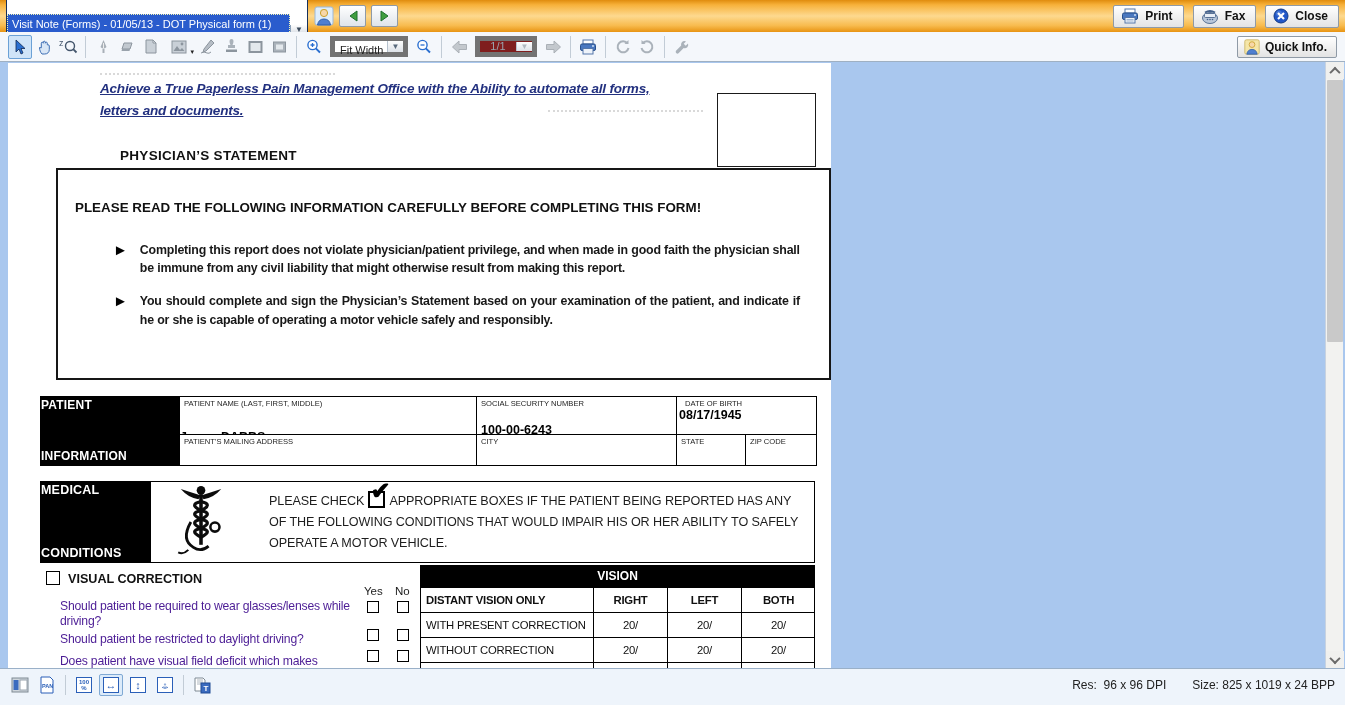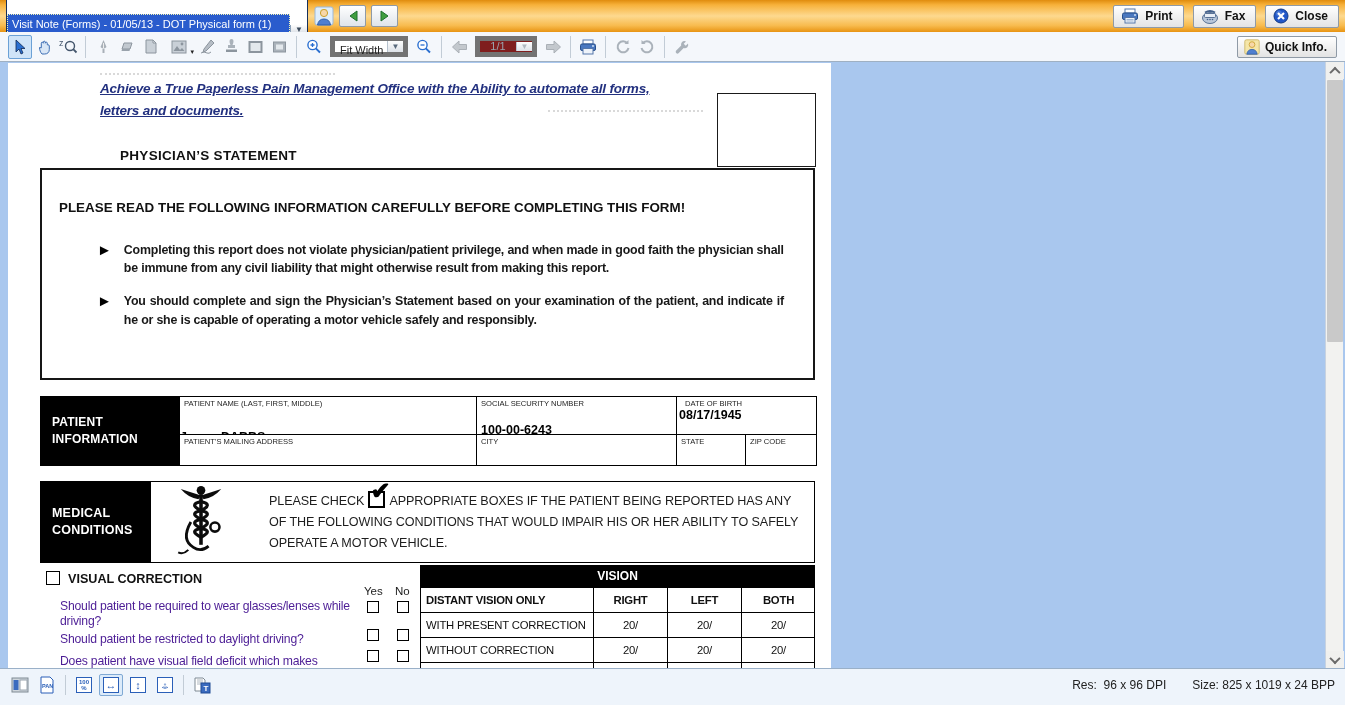--- a/index.html
+++ b/index.html
@@ -71,32 +71,32 @@
   .abs { position:absolute; }
 
   .doc-heading {
     color:#22307f; font-weight:bold; font-style:italic; text-decoration:underline;
     font-size:13.5px; letter-spacing:-0.2px; white-space:nowrap;
   }
   .artifact { border-top:2px dotted #d9d9d9; }
   .corner-box { border:1px solid #1a1a1a; background:#fff; }
   .doc-title { font-size:13.5px; font-weight:bold; color:#111; letter-spacing:0.3px; }
 
-  .notice-box { border:2px solid #161616; background:#fff; }
+  .notice-box { border:2px solid #161616; background:#fff;margin-left:16px; }
   .notice-head { font-size:13.4px; font-weight:bold; color:#111; text-align:justify; line-height:1.55; }
   .bullet-row { display:flex; gap:12px; }
   .tri { color:#000; font-size:15px; line-height:18px; }
   .bullet-text { font-size:12.4px; font-weight:bold; color:#181818; text-align:justify; line-height:1.5; letter-spacing:-0.2px; }
 
   .ptable { display:grid; grid-template-columns:138px 297px 200px 69px 71px; grid-template-rows:37px 31px;
     border:1px solid #000; }
   .pcell { border-left:1px solid #000; border-top:1px solid #000; position:relative; background:#fff; overflow:hidden; }
   .pcell.nb-l { border-left:none; } .pcell.nb-t { border-top:none; }
   .blackcell { background:#000; color:#fff; font-weight:bold; font-size:12px; line-height:17px;
-    display:flex; flex-direction:column; justify-content:center; padding-left:11px; letter-spacing:0.2px; }
+    display:flex; flex-direction:column; justify-content:space-between; letter-spacing:0.2px; }
   .flabel { font-size:7.6px; color:#222; padding:2px 0 0 4px; letter-spacing:0; }
   .fvalue { font-size:12.5px; font-weight:bold; color:#000; white-space:pre; }
 
   .medbox { display:grid; grid-template-columns:110px 100px 565px; border:1px solid #000; }
   .medtext { font-size:12.6px; color:#1d1d1d; line-height:21px; padding:9px 6px 0 4px; letter-spacing:-0.1px;margin-left:14px; }
   .checkglyph { display:inline-block; width:17px; height:17px; border:2px solid #000; position:relative;
     vertical-align:-3px; margin:0 4px; }
   .checkglyph span { position:absolute; left:0px; top:-13px; font-size:24px; font-weight:bold; color:#000; }
 
   .cb { border:1px solid #000; background:#fff; }

